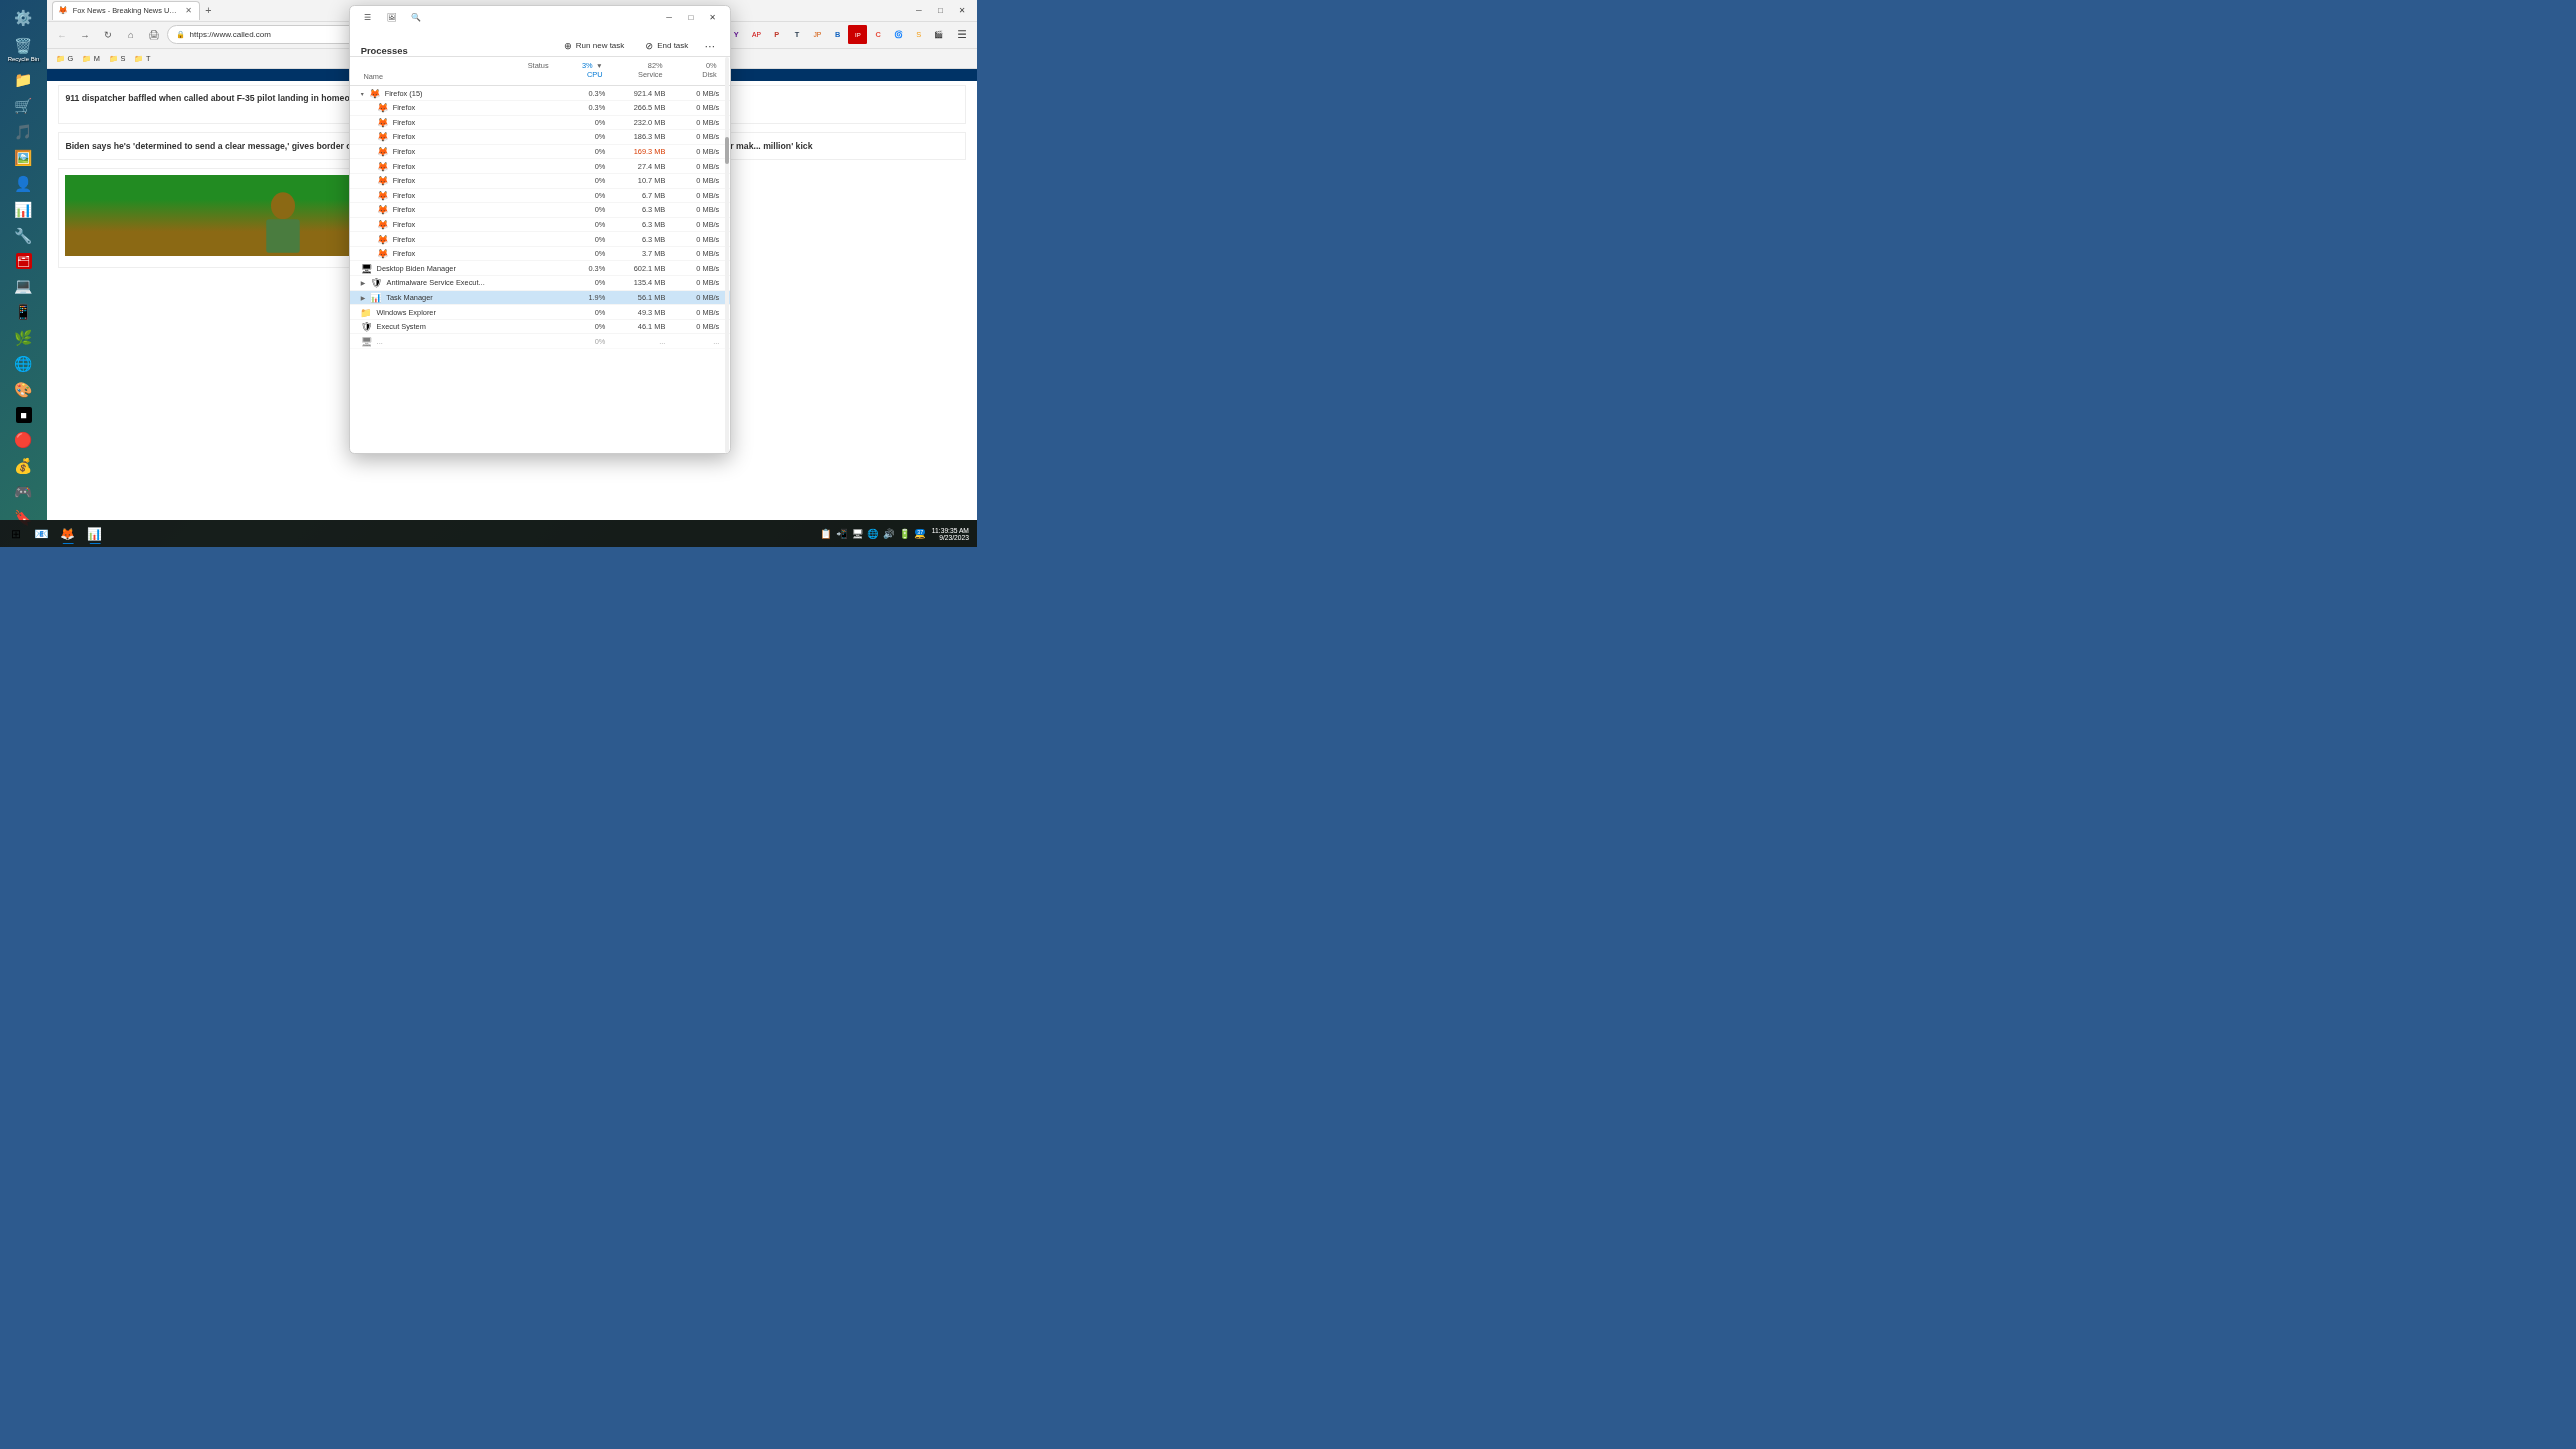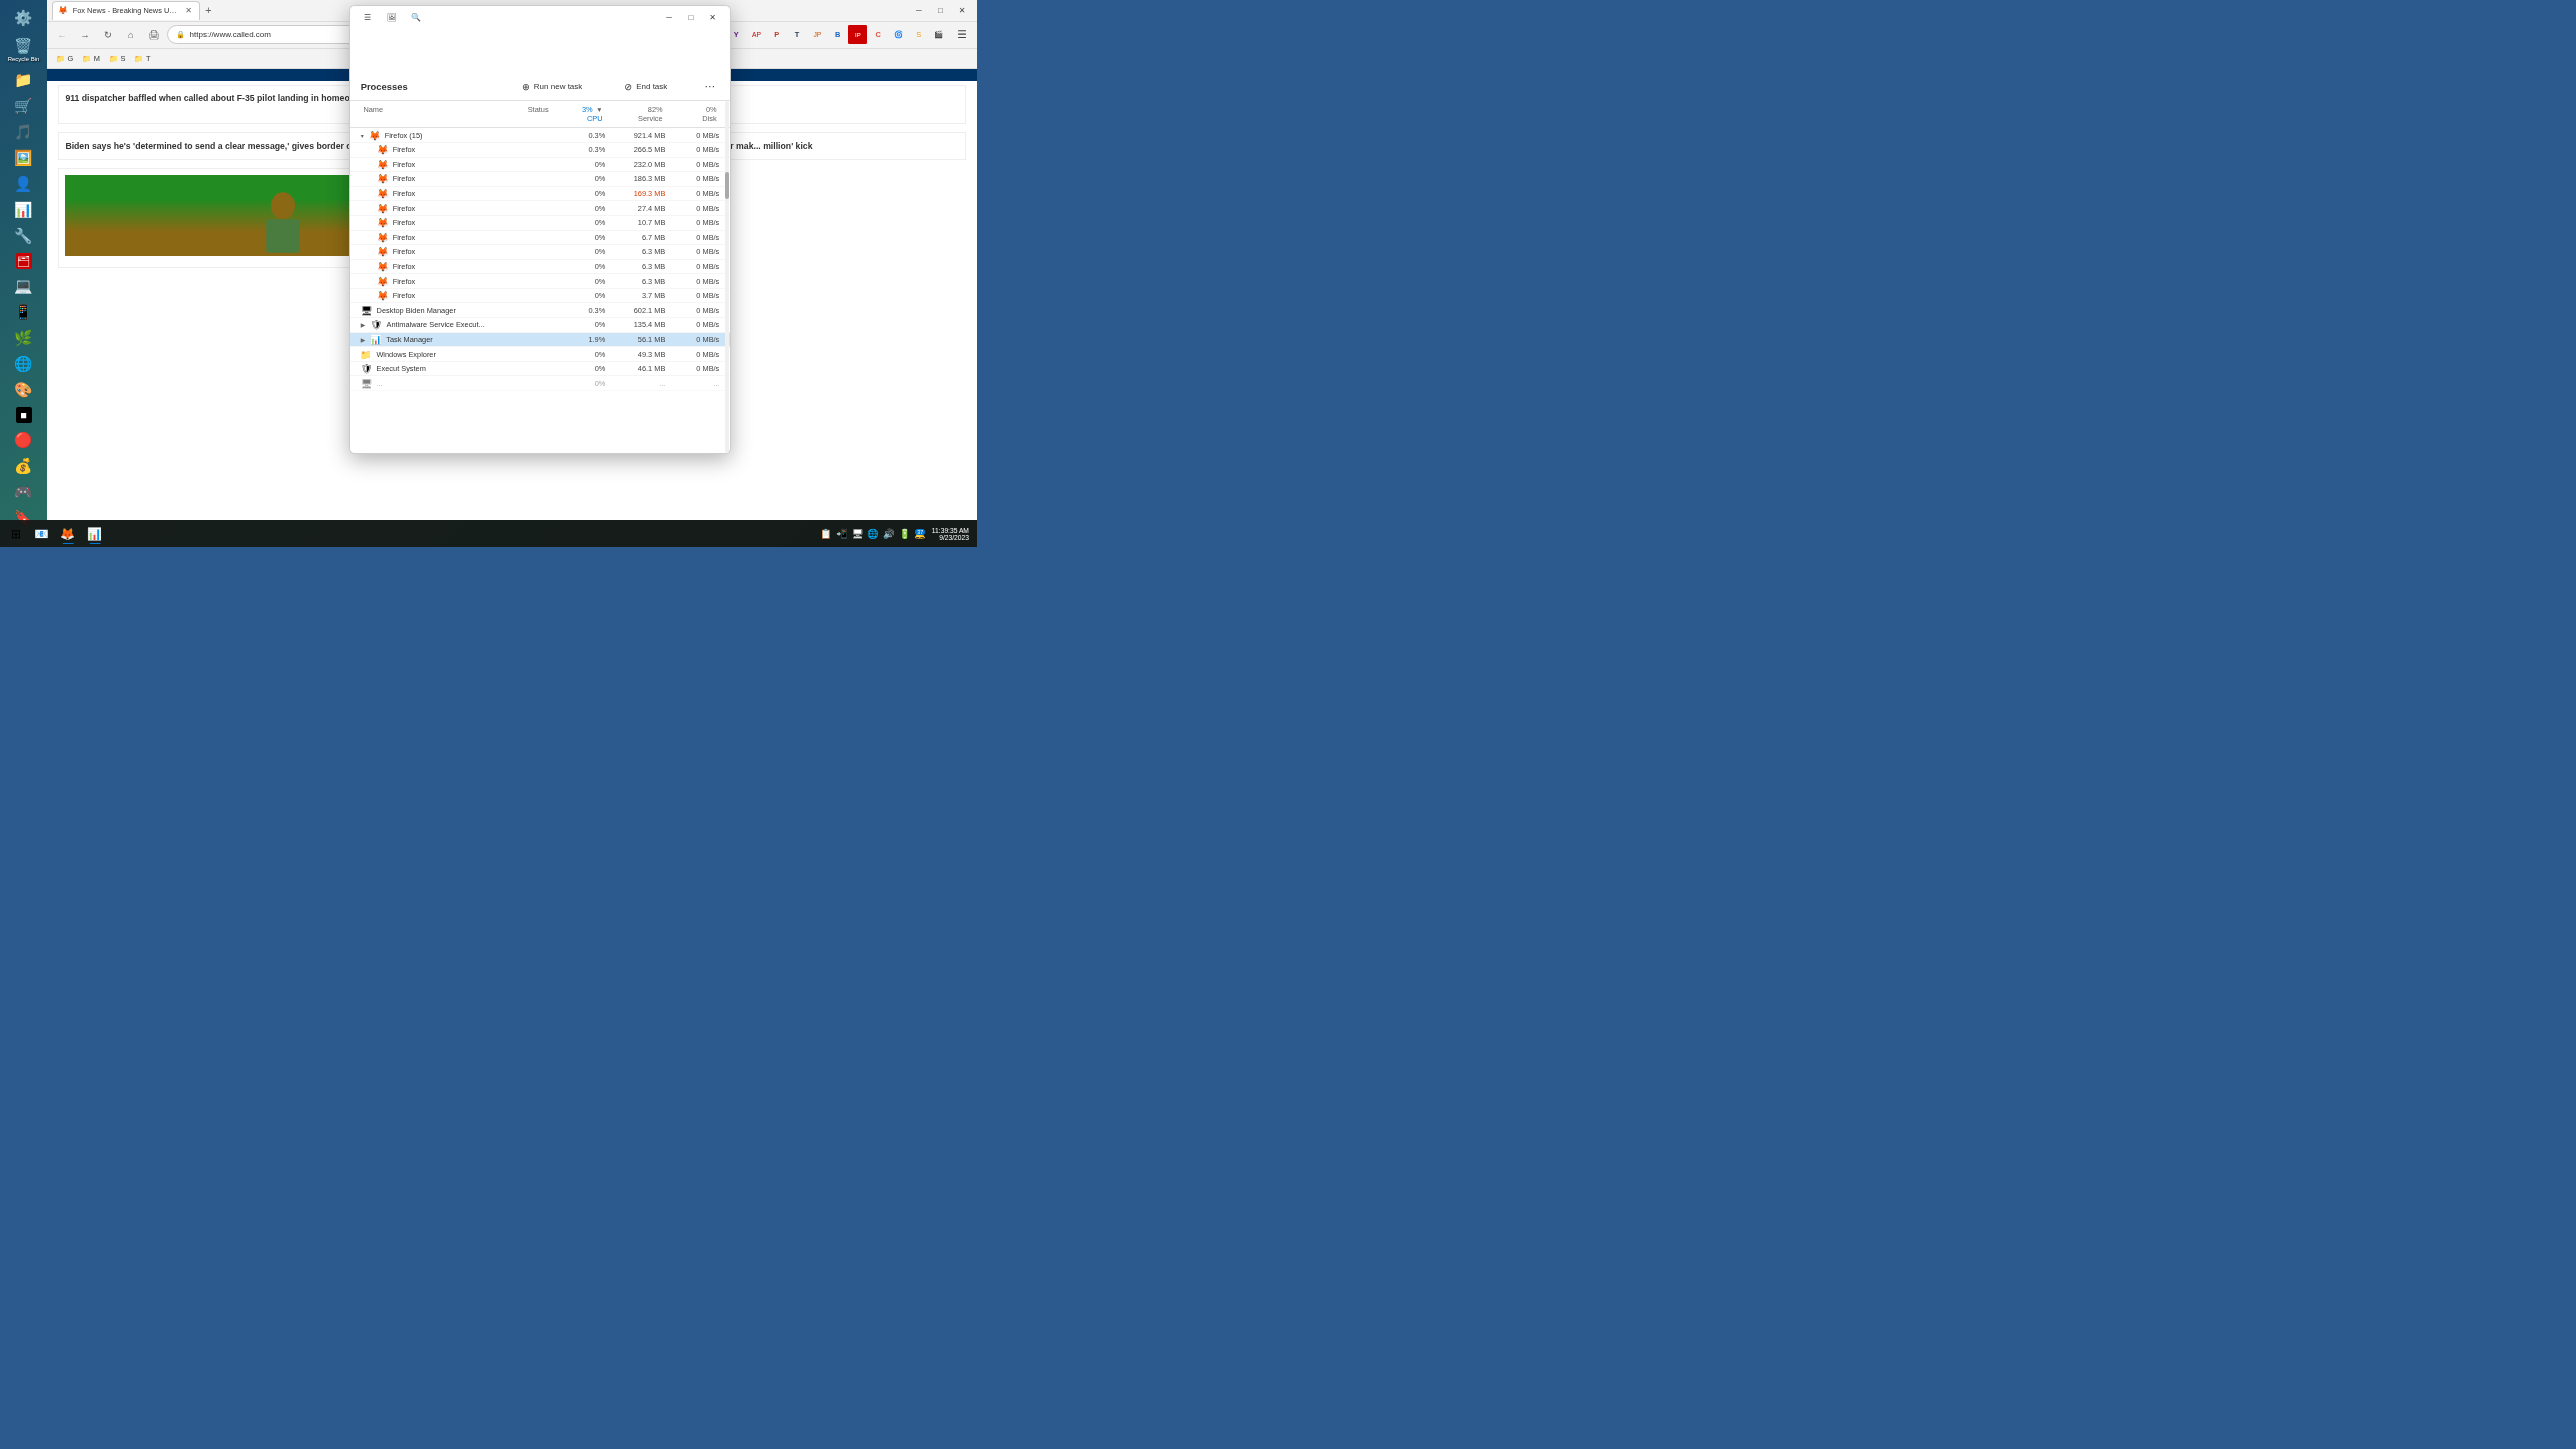--- a/index.html
+++ b/index.html
@@ -221,25 +221,24 @@
       justify-content: center;
       border-radius: 2.7px;
       cursor: pointer;
       font-size: 8px;
       color: #444;
     }
 
     .tm-toolbar {
       height: 29.5px;
       display: flex;
-      align-items: center;
+      align-items: flex-end;
       padding: 0 10.7px;
-      gap: 24px;
+      gap: 3px;
       border-bottom: 0.7px solid #e0e0e0;
-      margin-top: 44px;
     }
 
     .tm-btn {
       display: flex;
       align-items: center;
       gap: 4px;
       padding: 4px 8px;
       border-radius: 2.7px;
       cursor: pointer;
       font-size: 8px;
@@ -278,21 +277,21 @@
       position: sticky;
       top: 0;
       background: white;
     }
 
     .tm-table-header .col-header {
       text-align: right;
       cursor: pointer;
       padding: 1.3px 2.7px;
     }
-    .tm-table-header .col-header:first-child { text-align: left; }
+    .tm-table-header .col-header:first-child { text-align: left; margin-top: 11px; }
     .tm-table-header .col-header.active { color: #0078d4; }
 
     .tm-row {
       display: grid;
       grid-template-columns: 1fr 54px 54px 60px 54px;
       padding: 1.3px 10.7px;
       font-size: 7.4px;
       align-items: center;
       border-bottom: 0.7px solid #f5f5f5;
       cursor: pointer;

